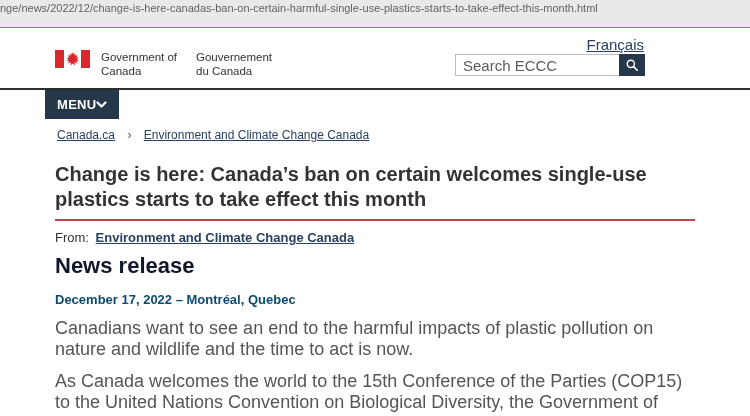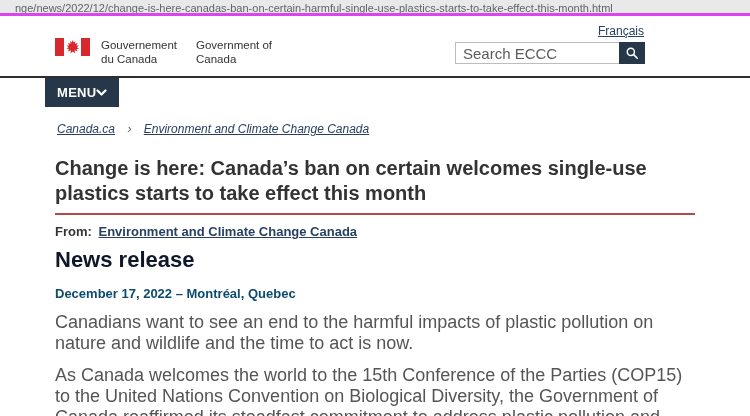--- a/index.html
+++ b/index.html
@@ -2,35 +2,35 @@
 <html><head>
 <meta charset="utf-8">
 <style>
   * { margin: 0; padding: 0; box-sizing: border-box; }
   html, body { width: 750px; height: 416px; overflow: hidden; background: #fff; }
   body { font-family: "Liberation Sans", sans-serif; color: #333; }
   .viewport { width: 750px; height: 416px; overflow: hidden; position: relative; background: #fff; }
 
   
   .url-bar {
-    height: 16px; background: #e9e9e9; border-bottom: 3px solid #d946ef;
-    font-size: 11px; color: #5f6368; line-height: 16px; padding-left: 15px;
+    height: 28px; background: #e9e9e9; border-bottom: 1px solid #d946ef;
+    font-size: 11px; color: #5f6368; line-height: 16px; padding-left: 0;
     white-space: nowrap; overflow: hidden;
   }
 
   
   .site-header { height: 60px; position: relative; background: #fff; }
   .fip { position: absolute; left: 55px; top: 22px; display: flex; align-items: flex-start; }
   .flag { width: 35px; height: 18px; display: inline-block; margin-right: 11px; }
   .sig { display: flex; gap: 13px; font-size: 11.5px; line-height: 13.5px; color: #333; padding-top: 1px; }
   .sig span { display: inline-block; width: 82px; }
 
   .lang-link {
     position: absolute; right: 106px; top: 8px;
-    font-size: 12px; color: #284162; text-decoration: underline; cursor: pointer;
+    font-size: 15px; color: #284162; text-decoration: underline; cursor: pointer;
   }
   .search-wrap { position: absolute; right: 105px; top: 26px; display: flex; }
   .search-input {
     width: 164px; height: 22px; border: 1px solid #bdbdbd; border-right: none;
     font-family: "Liberation Sans", sans-serif; font-size: 15px; color: #333;
     padding: 0 7px; outline: none; background: #fff;
   }
   .search-input::placeholder { color: #5c5c5c; opacity: 1; }
   .search-btn {
     width: 26px; height: 22px; background: #26374a; border: 1px solid #26374a;
@@ -40,32 +40,32 @@
   
   .menu-bar { border-top: 2px solid #2e2e2e; height: 36px; background: #fff; }
   .menu-btn {
     margin-left: 45px; height: 29px; min-width: 68px; padding: 0 12px;
     background: #26374a; color: #fff; border: none; cursor: pointer;
     font-family: "Liberation Sans", sans-serif; font-size: 13px; font-weight: bold;
     display: inline-flex; align-items: center; gap: 0; letter-spacing: 0.3px;
   }
 
   
-  .breadcrumb { padding-left: 57px; margin-top: 10px; font-size: 12px; color: #555; font-style: italic; }
+  .breadcrumb { padding-left: 57px; margin-top: 4px; font-size: 12px; color: #555; }
   .breadcrumb a { color: #284162; text-decoration: underline; cursor: pointer; }
   .breadcrumb .sep { margin: 0 9px; color: #555; }
 
   
   main { padding: 0 55px; width: 750px; }
   h1.page-title {
     margin-top: 20px; font-size: 20px; line-height: 25px; font-weight: bold; color: #333;
     max-width: 640px; padding-bottom: 7px; border-bottom: 2px solid #b3494f;
   }
   .from-line { margin-top: 9px; font-size: 13px; color: #333; }
-  .from-line .from-label { font-weight: bold; }
+  .from-line .from-label { font-weight: normal; }
   .from-line a { color: #284162; font-weight: 600; text-decoration: underline; cursor: pointer; margin-left: 3px; }
   h2.section-heading { margin-top: 8px; font-size: 22px; font-weight: 700; color: #0f172a; }
   .dateline { margin-top: 13px; font-size: 13px; font-weight: bold; color: #0c4a6e; }
   p.body-para { margin-top: 11px; font-size: 18px; line-height: 21px; color: #555; max-width: 660px; }
 </style>
 </head>
 <body>
 
 <div class="viewport">
 
@@ -77,22 +77,22 @@
     <div class="fip">
       <span class="flag">
         <svg width="35" height="18" viewBox="0 0 70 36" xmlns="http://www.w3.org/2000/svg">
           <rect x="0" y="0" width="70" height="36" fill="#ffffff"></rect>
           <rect x="0" y="0" width="18" height="36" fill="#d9272e"></rect>
           <rect x="52" y="0" width="18" height="36" fill="#d9272e"></rect>
           <path fill="#d9272e" transform="translate(21,3) scale(0.29)" d="M50 4 L57 20 L69 10 L65 30 L83 24 L75 41 L93 41 L79 53 L94 62 L76 66 L83 82 L63 74 L65 96 L50 83 L35 96 L37 74 L17 82 L24 66 L6 62 L21 53 L7 41 L25 41 L17 24 L35 30 L31 10 L43 20 Z"></path>
         </svg>
       </span>
       <div class="sig">
+        <span>Government of Canada</span>
         <span>Gouvernement du Canada</span>
-        <span>Government of Canada</span>
       </div>
     </div>
 
     <a class="lang-link">Français</a>
 
     <div class="search-wrap">
       <input class="search-input" type="text" placeholder="Search ECCC" style="">
       <button class="search-btn">
         <span style="display:flex;">
           <svg width="14" height="14" viewBox="0 0 24 24" xmlns="http://www.w3.org/2000/svg">

